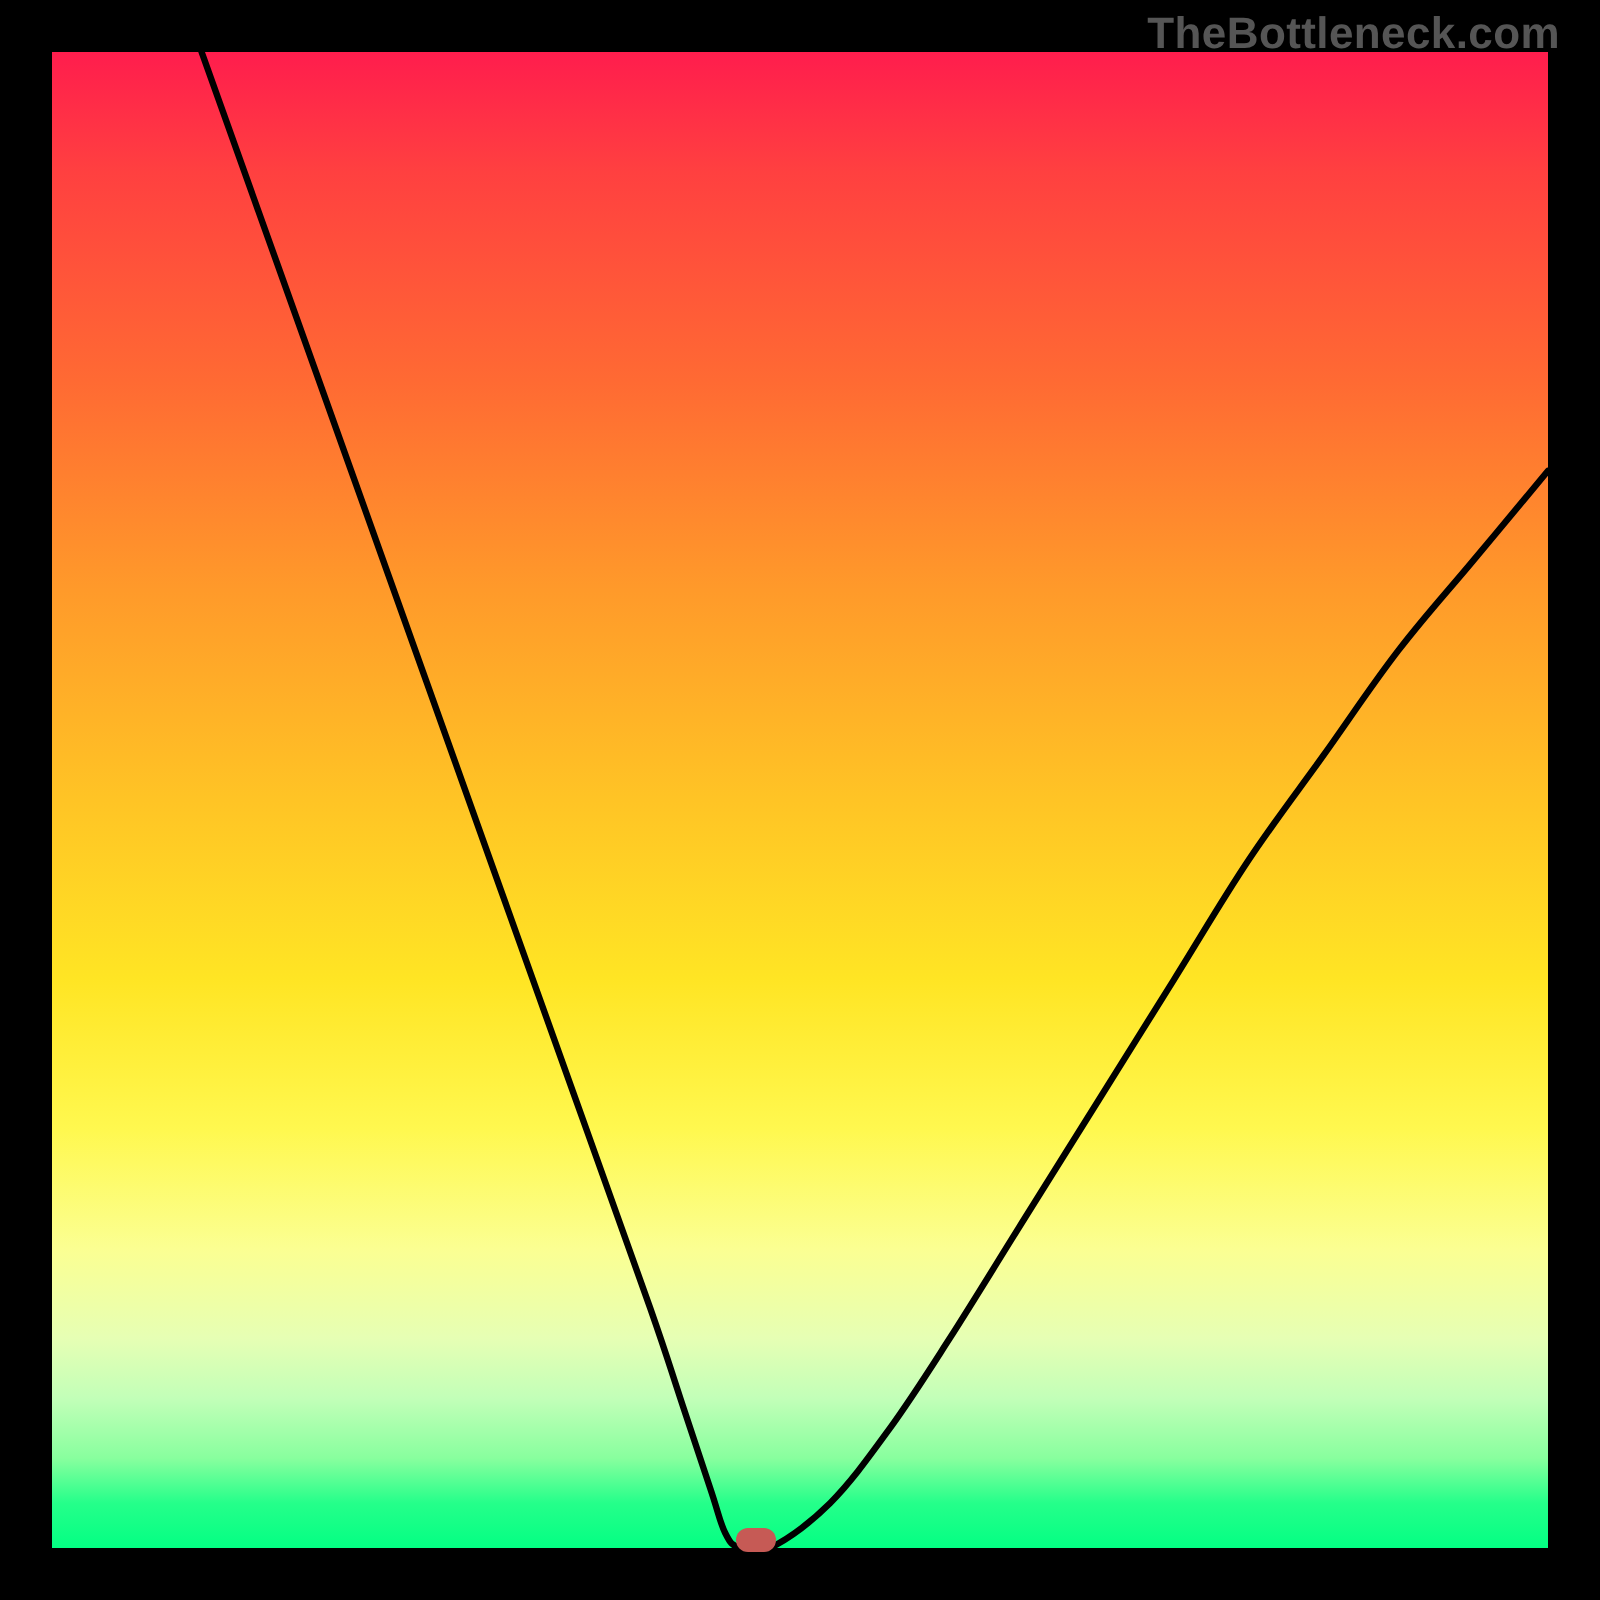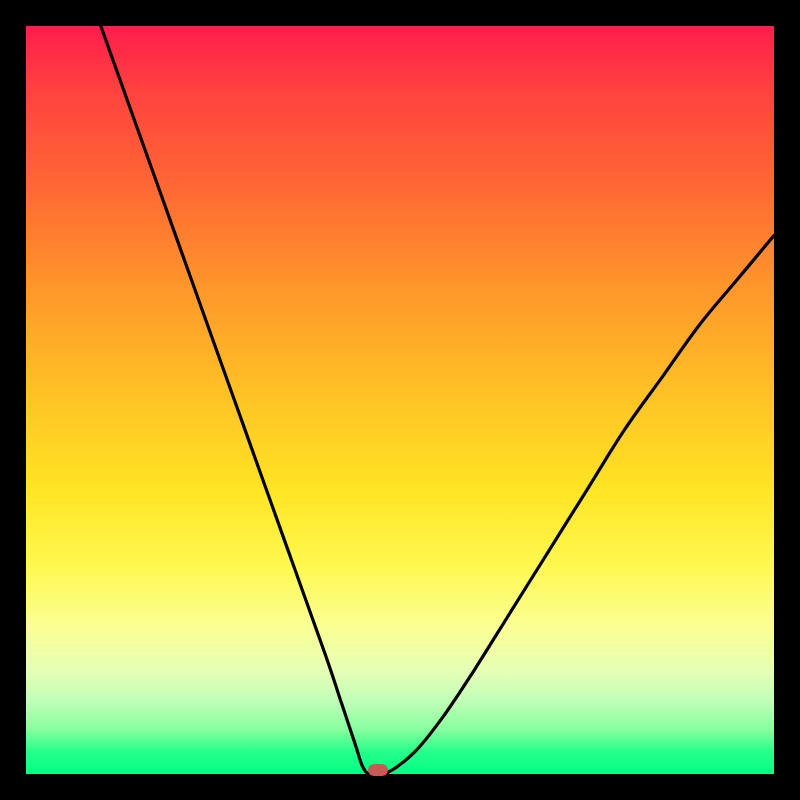--- a/index.html
+++ b/index.html
@@ -65,18 +65,19 @@
     border-radius: 6px;
     background: #c65a55;
     z-index: 3;
     transform: translate(-50%, -50%);
   }
 </style>
 </head>
 <body>
 
 <div class="frame">
+  <div class="watermark">TheBottleneck.com</div>
   <div class="plot"></div>
   <svg class="curve" viewBox="0 0 748 748" preserveAspectRatio="none">
     <path id="curvePath" d="M74.8,0.0 C81.5,18.8 98.7,67.0 112.2,104.7 C125.7,142.4 136.1,171.7 149.6,209.4 C163.1,247.1 173.5,276.5 187.0,314.2 C200.5,351.9 210.9,381.2 224.4,418.9 C237.9,456.6 248.3,485.9 261.8,523.6 C275.3,561.3 289.8,601.4 299.2,628.3 C308.6,655.2 308.8,657.0 314.2,673.2 C319.5,689.4 325.1,706.0 329.1,718.1 C333.2,730.2 333.9,735.1 336.6,740.5 C339.3,745.9 340.0,746.7 344.1,748.0 C348.1,749.3 351.0,752.0 359.0,748.0 C367.1,744.0 378.2,736.3 389.0,725.6 C399.7,714.8 408.1,703.0 418.9,688.2 C429.7,673.3 436.7,662.1 448.8,643.3 C460.9,624.4 472.7,605.0 486.2,583.4 C499.7,561.9 510.1,545.1 523.6,523.6 C537.1,502.1 547.5,485.3 561.0,463.8 C574.5,442.2 584.9,424.1 598.4,403.9 C611.9,383.7 622.3,370.4 635.8,351.6 C649.3,332.7 659.7,316.7 673.2,299.2 C686.7,281.7 697.1,270.5 710.6,254.3 C724.1,238.2 741.3,217.5 748.0,209.4" fill="none" stroke="#000000" stroke-width="3.2" stroke-linejoin="round" stroke-linecap="round"></path>
   </svg>
   <div class="dot" id="minDot" style="left: 377.56px; top: 770px; background: rgb(198, 90, 85);"></div>
 </div>
 
 </body></html>

